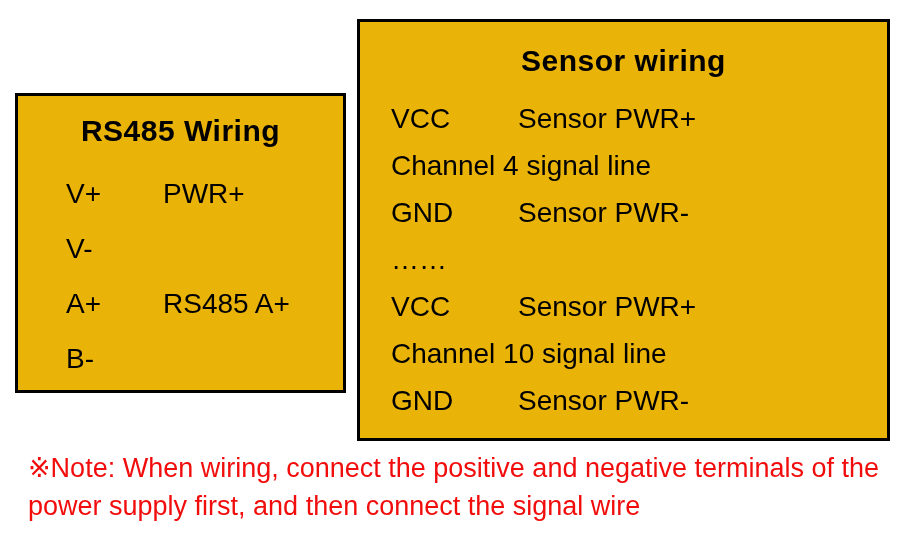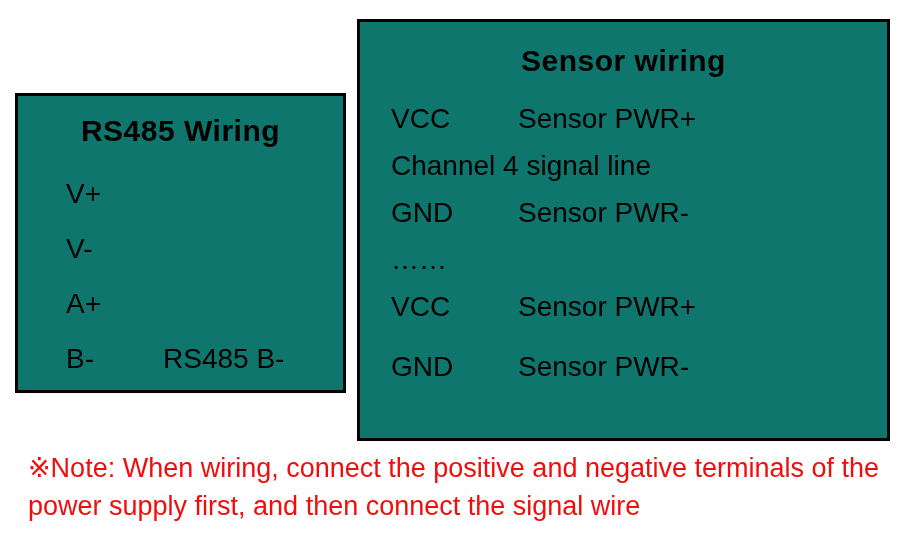--- a/index.html
+++ b/index.html
@@ -13,21 +13,21 @@
     height: 543px;
     background: #ffffff;
     font-family: "Liberation Sans", "DejaVu Sans", sans-serif;
     color: #000000;
     overflow: hidden;
   }
   .box {
     position: absolute;
     border: 3px solid #000000;
     box-sizing: border-box;
-    background: #0f766e;
+    background: #eab308;
   }
   .box-title {
     font-weight: bold;
     font-size: 30px;
     line-height: 38px;
     text-align: center;
     letter-spacing: 0.5px;
   }
   .rows {
     display: flex;
@@ -67,30 +67,31 @@
 </head>
 <body>
 
 <div class="canvas">
 
   <div class="box" id="rs485-box">
     <div class="box-title">RS485 Wiring</div>
     <div class="rows">
       <div class="row">
         <span class="pin">V+</span>
+        <span class="desc">PWR+</span>
       </div>
       <div class="row">
         <span class="pin">V-</span>
       </div>
       <div class="row">
         <span class="pin">A+</span>
+        <span class="desc">RS485 A+</span>
       </div>
       <div class="row">
         <span class="pin">B-</span>
-        <span class="desc">RS485 B-</span>
       </div>
     </div>
   </div>
 
   <div class="box" id="sensor-box">
     <div class="box-title">Sensor wiring</div>
     <div class="rows">
       <div class="row">
         <span class="pin">VCC</span>
         <span class="desc">Sensor PWR+</span>
@@ -104,20 +105,21 @@
       </div>
       <div class="row">
         <span class="pin">……</span>
         <span class="desc"></span>
       </div>
       <div class="row">
         <span class="pin">VCC</span>
         <span class="desc">Sensor PWR+</span>
       </div>
       <div class="row">
+        <span class="desc">Channel 10 signal line</span>
       </div>
       <div class="row">
         <span class="pin">GND</span>
         <span class="desc">Sensor PWR-</span>
       </div>
     </div>
   </div>
 
   <div class="note" style="color: rgb(242, 13, 13);">※Note: When wiring, connect the positive and negative terminals of the power supply first, and then connect the signal wire</div>
 

